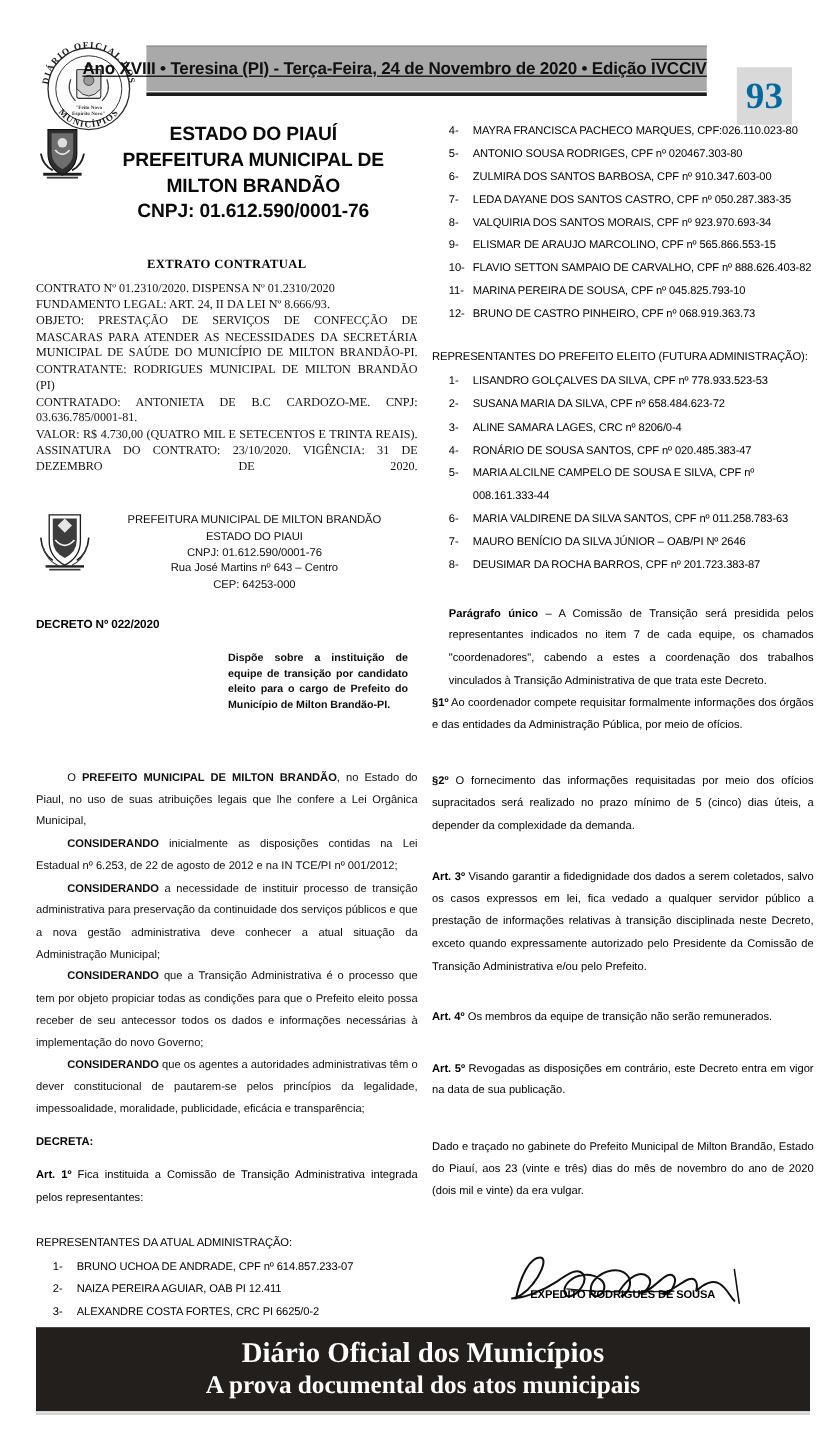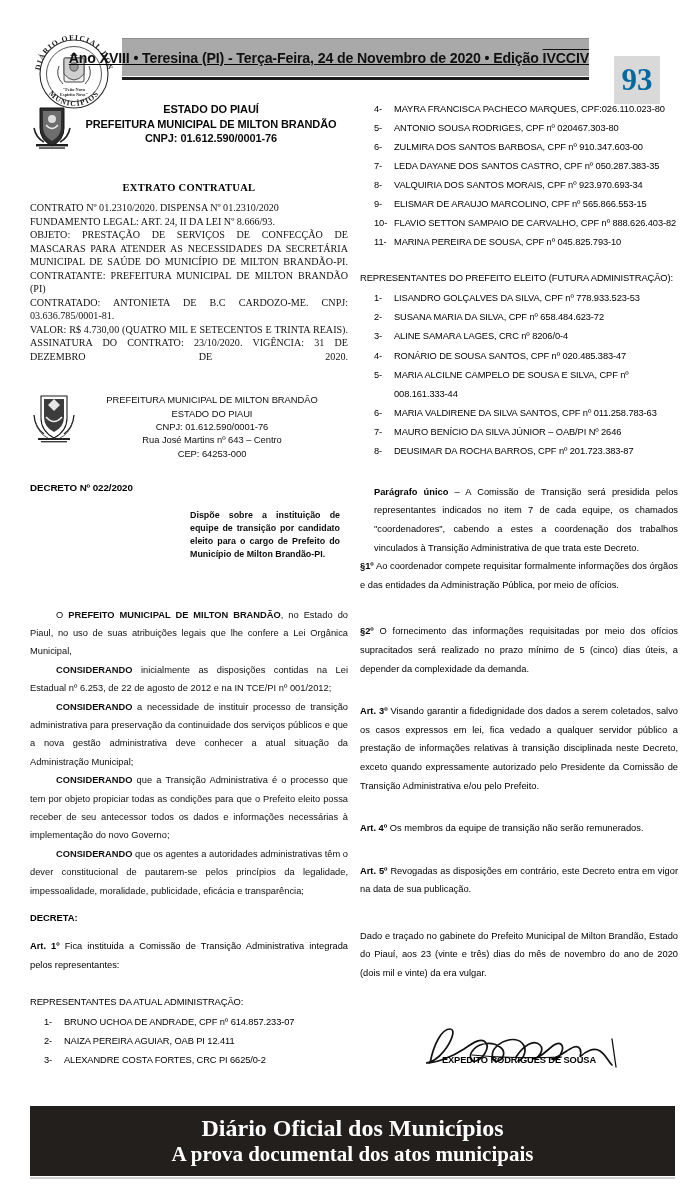--- a/index.html
+++ b/index.html
@@ -101,21 +101,21 @@
     flex: 0 0 44px;
     padding-top: 2px;
   }
   .entity-lines {
     flex: 1;
     text-align: center;
     padding-right: 6px;
   }
   .entity-lines div {
     font-family: "Liberation Sans Narrow", "Liberation Sans", sans-serif;
-    font-size: 11px;
+    font-size: 16px;
     font-weight: bold;
     line-height: 1.33;
     letter-spacing: -0.1px;
     color: #0a0a0a;
   }
 
   .extrato-title {
     text-align: center;
     font-family: "Liberation Serif", serif;
     font-size: 10.5px;
@@ -392,21 +392,21 @@
         <div>CNPJ: 01.612.590/0001-76</div>
       </div>
     </div>
 
     <div class="extrato-title">EXTRATO CONTRATUAL</div>
 
     <div class="contract-body">
       <div class="ln">CONTRATO Nº 01.2310/2020. DISPENSA Nº 01.2310/2020</div>
       <div class="ln">FUNDAMENTO LEGAL: ART. 24, II DA LEI Nº 8.666/93.</div>
       <div class="just">OBJETO: PRESTAÇÃO DE SERVIÇOS DE CONFECÇÃO DE MASCARAS PARA ATENDER AS NECESSIDADES DA SECRETÁRIA MUNICIPAL DE SAÚDE DO MUNICÍPIO DE MILTON BRANDÃO-PI.</div>
-      <div class="ln">CONTRATANTE: PREFEITURA MUNICIPAL DE MILTON BRANDÃO (PI)</div>
+      <div class="ln">CONTRATANTE: RODRIGUES MUNICIPAL DE MILTON BRANDÃO (PI)</div>
       <div class="ln">CONTRATADO: ANTONIETA DE B.C CARDOZO-ME. CNPJ: 03.636.785/0001-81.</div>
       <div class="just">VALOR: R$ 4.730,00 (QUATRO MIL E SETECENTOS E TRINTA REAIS).</div>
       <div class="just">ASSINATURA DO CONTRATO: 23/10/2020. VIGÊNCIA: 31 DE DEZEMBRO DE 2020.</div>
     </div>
 
     <div class="pref-head">
       <div class="pref-brasao">
         <svg width="48" height="52" viewBox="0 0 48 52">
           <path d="M11 3 h26 v22 q0 13 -13 20 q-13 -7 -13 -20 z" fill="none" stroke="#1c1c1c" stroke-width="1.1"></path>
           <path d="M14 6 h20 v18 q0 10 -10 15 q-10 -5 -10 -15 z" fill="#3c3c3c"></path>
@@ -496,20 +496,24 @@
           <span class="nm">ELISMAR DE ARAUJO MARCOLINO, CPF nº 565.866.553-15</span>
         </li>
       <li>
           <span class="idx">10-</span>
           <span class="nm">FLAVIO SETTON SAMPAIO DE CARVALHO, CPF nº 888.626.403-82</span>
         </li>
       <li>
           <span class="idx">11-</span>
           <span class="nm">MARINA PEREIRA DE SOUSA, CPF nº 045.825.793-10</span>
         </li>
+      <li>
+          <span class="idx">12-</span>
+          <span class="nm">BRUNO DE CASTRO PINHEIRO, CPF nº 068.919.363.73</span>
+        </li>
     </ol>
 
     <div class="reps-title" style="margin-top:20px">REPRESENTANTES DO PREFEITO ELEITO (FUTURA ADMINISTRAÇÃO):</div>
 
     <ol class="reps reps-right">
       <li>
           <span class="idx">1-</span>
           <span class="nm">LISANDRO GOLÇALVES DA SILVA, CPF nº 778.933.523-53</span>
         </li>
       <li>

